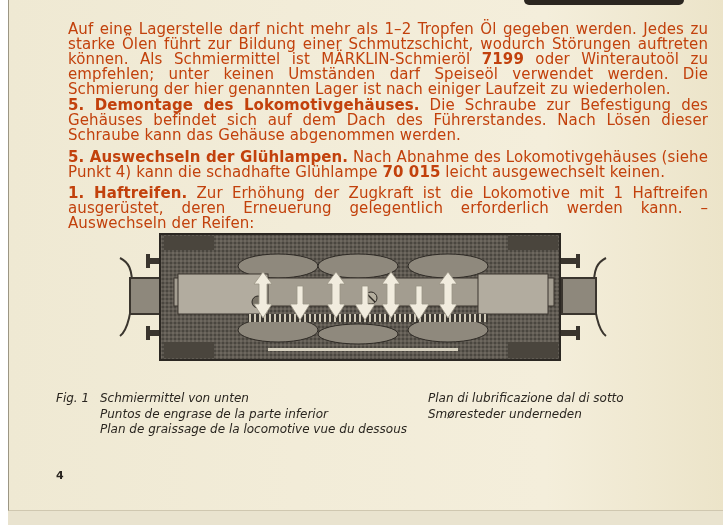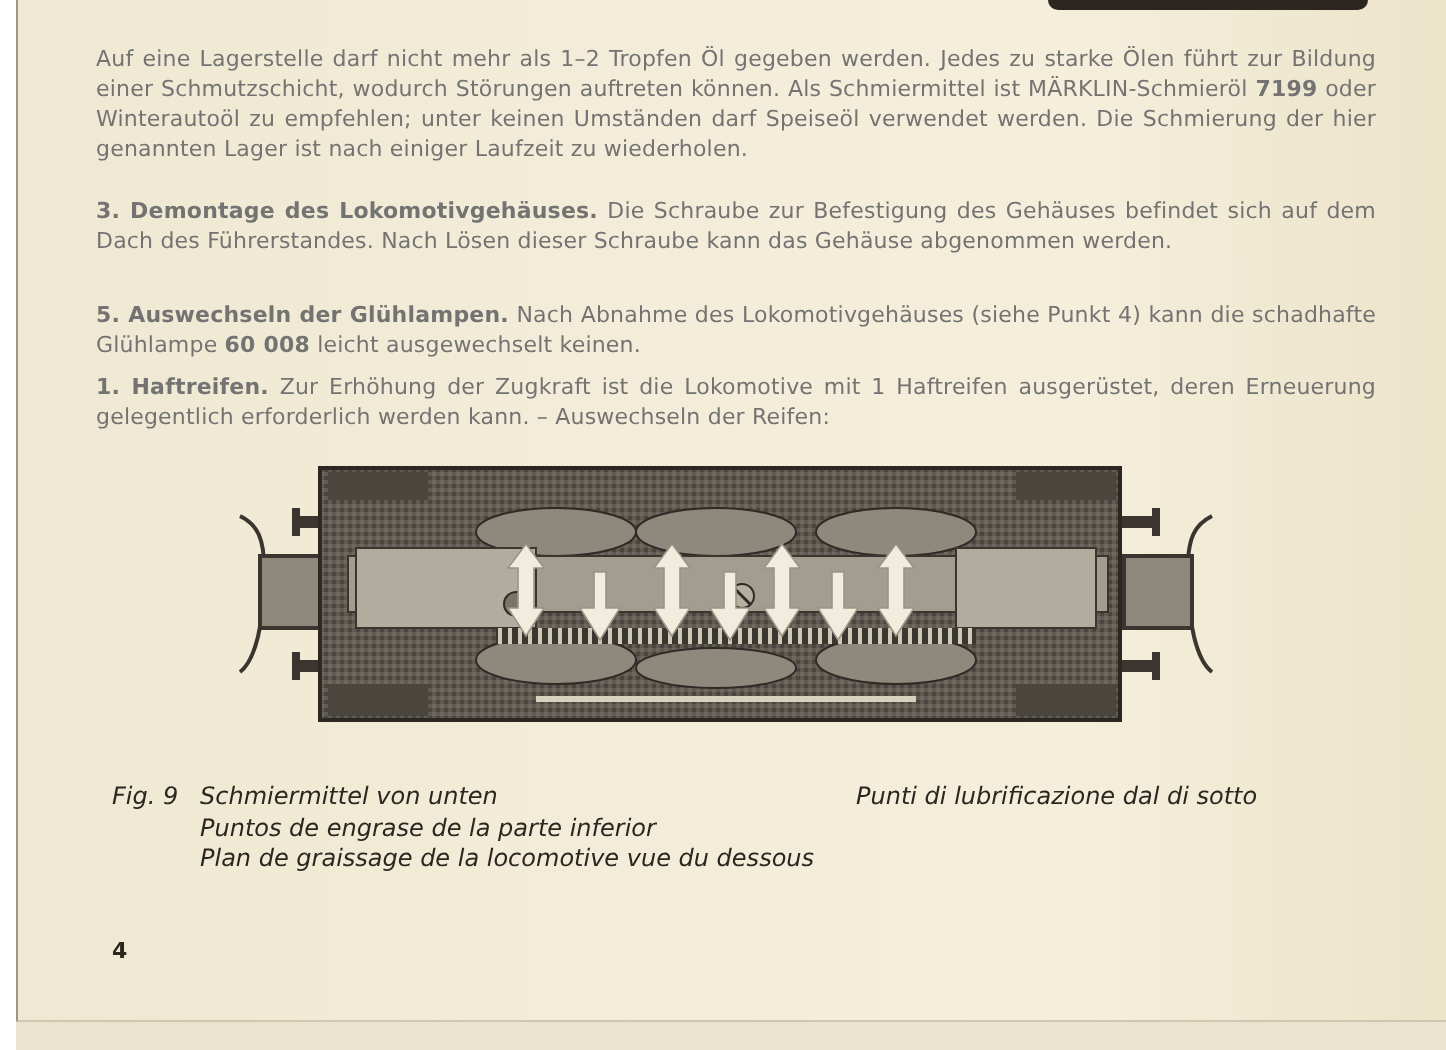--- a/index.html
+++ b/index.html
@@ -17,22 +17,22 @@
     }
     .top-shadow {
       position: absolute; right: 40px; top: 0; width: 160px; height: 5px;
       background: #2b2620; border-radius: 0 0 10px 10px;
     }
     .left-strip {
       position: absolute; left: 0; top: 0; width: 8px; height: 525px;
       background: #ffffff;
     }
     .text {
-      position: absolute; left: 48px; width: 640px;
-      color: #737373; font-size: 11px; line-height: 15px;
+      position: absolute; left: 68px; width: 640px;
+      color: #c2410c; font-size: 15px; line-height: 15px;
       text-align: justify;
       letter-spacing: 0.1px;
     }
     .p1 { top: 22px; }
     .p2 { top: 98px; }
     .p3 { top: 150px; }
     .p4 { top: 186px; }
     .bold { font-weight: bold; }
     .diagram {
       position: absolute; left: 118px; top: 230px; width: 490px; height: 134px;
@@ -52,23 +52,23 @@
 </head>
 <body>
 
 <div class="left-strip"></div>
 <div class="page">
   <div class="top-shadow"></div>
 </div>
 
 <div class="text p1"><span>Auf eine Lagerstelle darf nicht mehr als 1–2 Tropfen Öl gegeben werden. Jedes zu starke Ölen führt zur Bildung einer Schmutzschicht, wodurch Störungen auftreten können. Als Schmiermittel ist MÄRKLIN-Schmieröl </span><span class="bold">7199</span><span> oder Winterautoöl zu empfehlen; unter keinen Umständen darf Speiseöl verwendet werden. Die Schmierung der hier genannten Lager ist nach einiger Laufzeit zu wiederholen.</span></div>
 
-<div class="text p2"><span class="bold">3. Demontage des Lokomotivgehäuses.</span><span> Die Schraube zur Befestigung des Gehäuses befindet sich auf dem Dach des Führerstandes. Nach Lösen dieser Schraube kann das Gehäuse abgenommen werden.</span></div>
+<div class="text p2"><span class="bold">5. Demontage des Lokomotivgehäuses.</span><span> Die Schraube zur Befestigung des Gehäuses befindet sich auf dem Dach des Führerstandes. Nach Lösen dieser Schraube kann das Gehäuse abgenommen werden.</span></div>
 
-<div class="text p3"><span class="bold">5. Auswechseln der Glühlampen.</span><span> Nach Abnahme des Lokomotivgehäuses (siehe Punkt 4) kann die schadhafte Glühlampe </span><span class="bold">60 008</span><span> leicht ausgewechselt keinen.</span></div>
+<div class="text p3"><span class="bold">5. Auswechseln der Glühlampen.</span><span> Nach Abnahme des Lokomotivgehäuses (siehe Punkt 4) kann die schadhafte Glühlampe </span><span class="bold">70 015</span><span> leicht ausgewechselt keinen.</span></div>
 
 <div class="text p4"><span class="bold">1. Haftreifen.</span><span> Zur Erhöhung der Zugkraft ist die Lokomotive mit 1 Haftreifen ausgerüstet, deren Erneuerung gelegentlich erforderlich werden kann. – Auswechseln der Reifen:</span></div>
 
 <svg class="diagram" viewBox="0 0 490 134" xmlns="http://www.w3.org/2000/svg">
   <defs>
     <pattern id="grain" width="4" height="4" patternUnits="userSpaceOnUse">
       <rect width="4" height="4" fill="#5f5a52"></rect>
       <rect width="2" height="2" fill="#4a463f"></rect>
       <rect x="2" y="2" width="2" height="2" fill="#6e685f"></rect>
     </pattern>
@@ -134,22 +134,23 @@
     <path d="M273 42 L264 54 L269 54 L269 74 L264 74 L273 88 L282 74 L277 74 L277 54 L282 54 Z"></path>
     <path d="M330 42 L321 54 L326 54 L326 74 L321 74 L330 88 L339 74 L334 74 L334 54 L339 54 Z"></path>
 
     <path d="M179 56 L179 74 L172 74 L182 90 L192 74 L185 74 L185 56 Z"></path>
     <path d="M244 56 L244 74 L237 74 L247 90 L257 74 L250 74 L250 56 Z"></path>
     <path d="M298 56 L298 74 L291 74 L301 90 L311 74 L304 74 L304 56 Z"></path>
   </g>
 </svg>
 
 <div class="caption cap-left">
-  <div><span class="fig">Fig. 9</span><span>Schmiermittel von unten</span></div>
+  <div><span class="fig">Fig. 1</span><span>Schmiermittel von unten</span></div>
   <div class="indent">Puntos de engrase de la parte inferior</div>
   <div class="indent">Plan de graissage de la locomotive vue du dessous</div>
 </div>
 
 <div class="caption cap-right">
-  <div>Punti di lubrificazione dal di sotto</div>
+  <div>Plan di lubrificazione dal di sotto</div>
+  <div>Smøresteder underneden</div>
 </div>
 
 <div class="page-num">4</div>
 
 </body></html>

